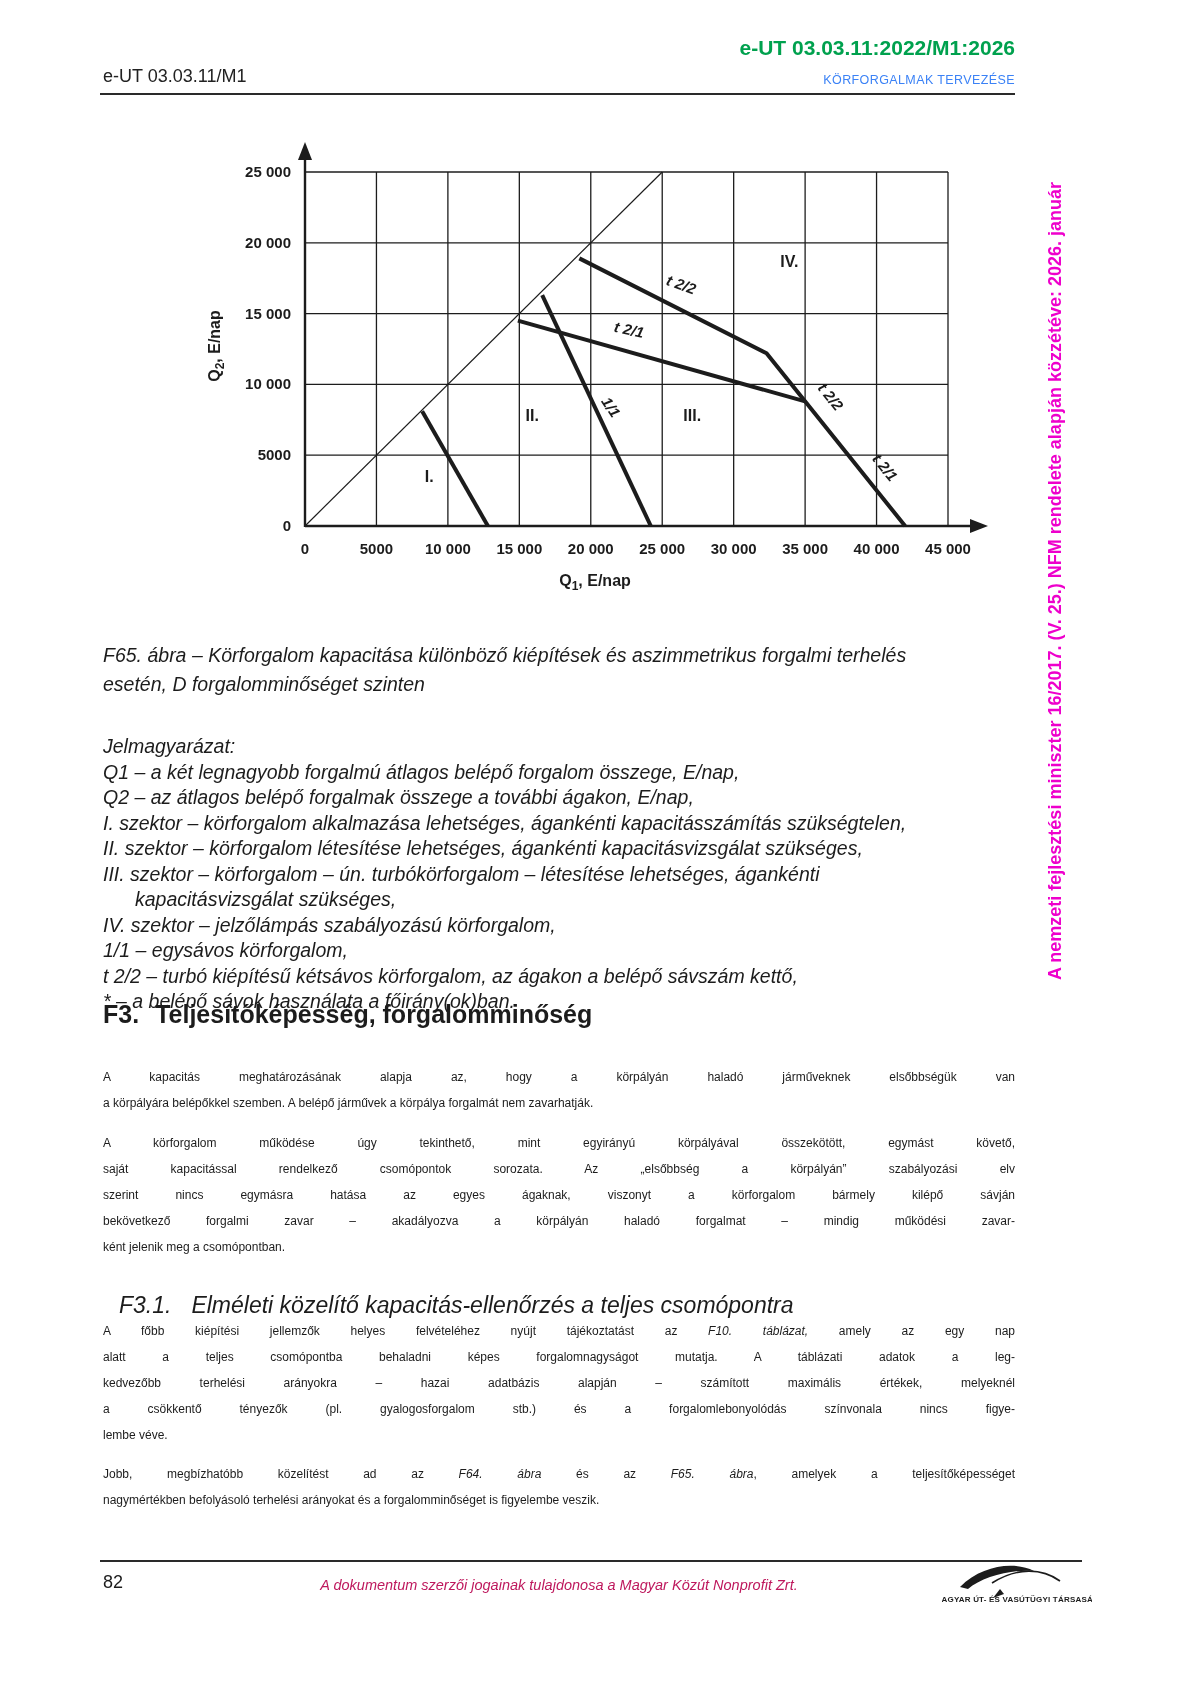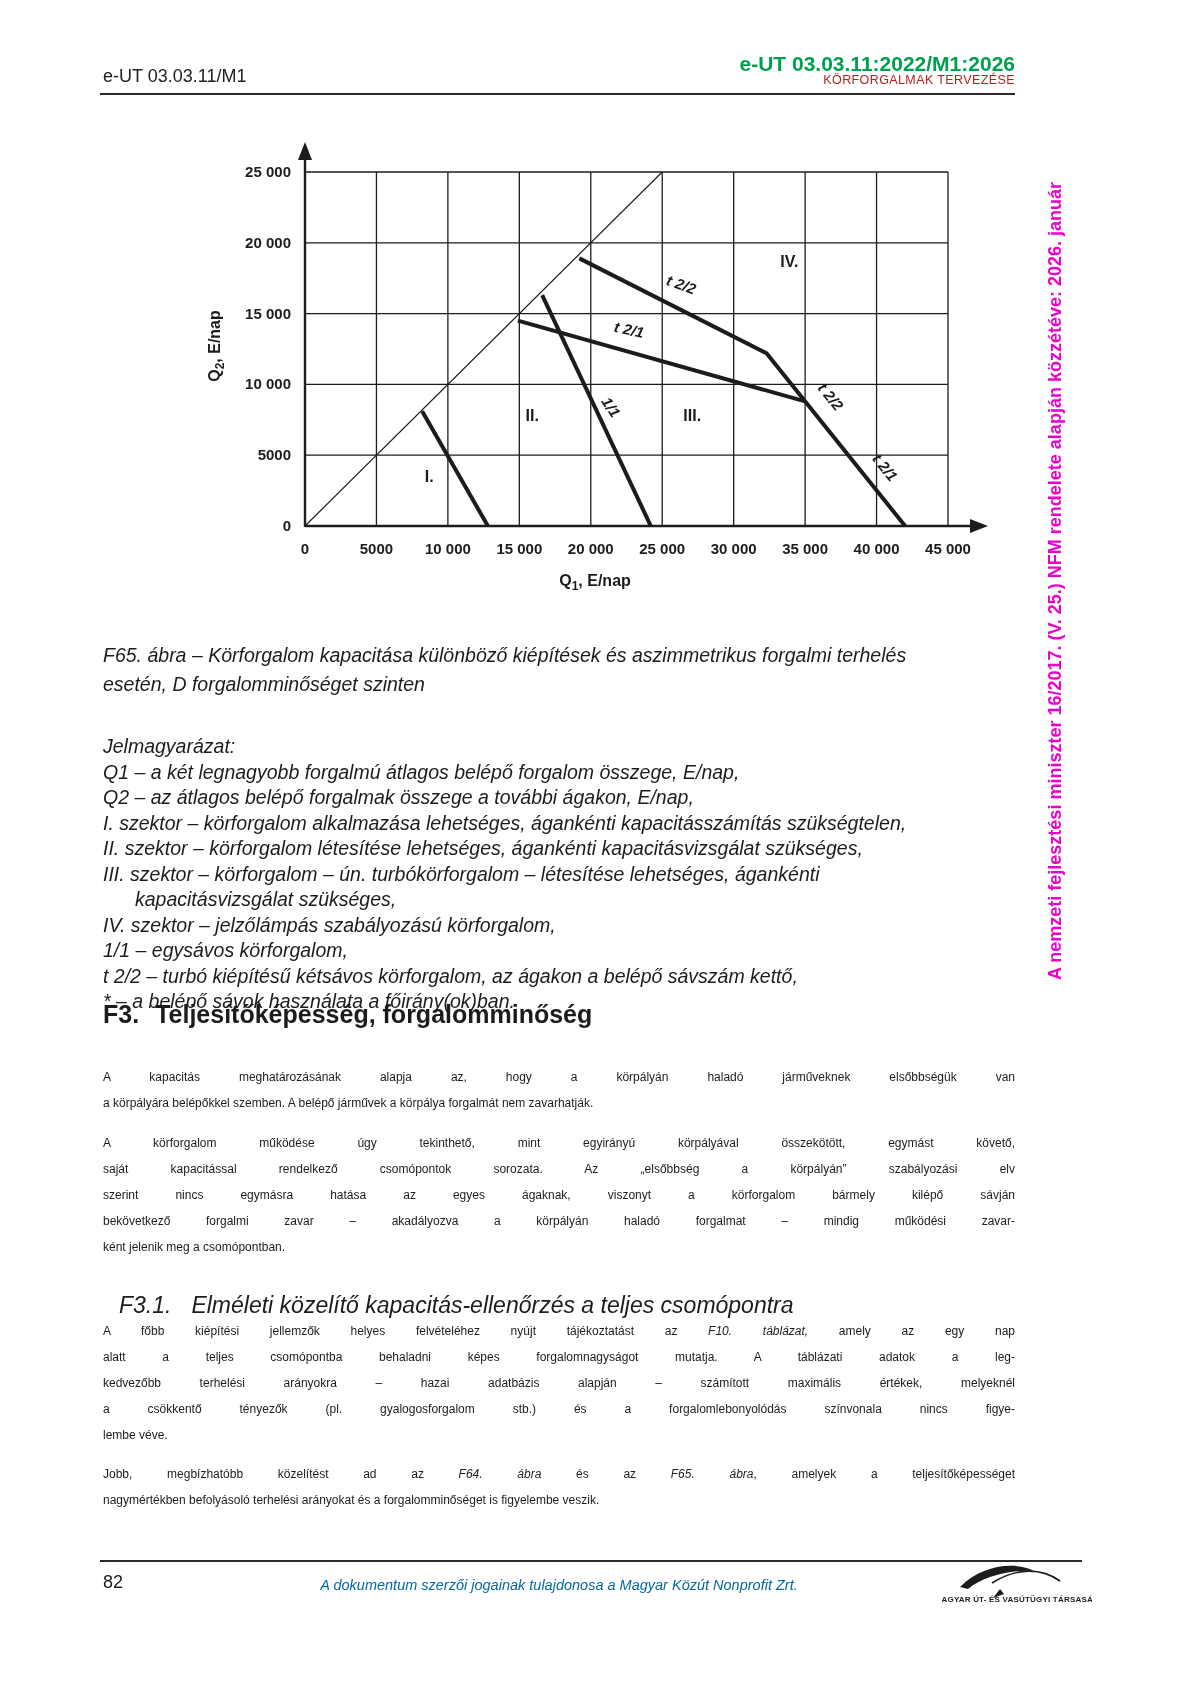--- a/index.html
+++ b/index.html
@@ -1,23 +1,23 @@
 <!DOCTYPE html>
 <html><head>
 <meta charset="utf-8">
 <style>
   html,body{margin:0;padding:0;background:#e8e8e8;}
   #page{position:relative;width:1190px;height:1684px;background:#ffffff;margin:0 auto;
         font-family:"Liberation Sans",sans-serif;color:#1c1c1c;overflow:hidden;}
   .abs{position:absolute;}
 
   
-  #header-green{top:52px;right:175px;font-size:21px;font-weight:700;color:#00A14E;}
+  #header-green{top:36px;right:175px;font-size:21px;font-weight:700;color:#00A14E;}
   #header-left{top:66px;left:103px;font-size:18px;color:#222;}
-  #header-right{top:73px;right:175px;font-size:12.5px;letter-spacing:.4px;color:#b91c1c;}
+  #header-right{top:73px;right:175px;font-size:12.5px;letter-spacing:.4px;color:#3b82f6;}
   #header-rule{top:93px;left:100px;width:915px;height:2px;background:#2a2a2a;}
 
   
   #chart-wrap{left:190px;top:118px;width:800px;height:480px;}
   .svg-tick{font-family:"Liberation Sans",sans-serif;font-weight:700;font-size:15px;fill:#1c1c1c;}
   .svg-sector{font-family:"Liberation Sans",sans-serif;font-weight:700;font-size:16px;fill:#1c1c1c;}
   .svg-curve{font-family:"Liberation Sans",sans-serif;font-weight:700;font-style:italic;font-size:15px;fill:#1c1c1c;}
   .svg-axis-title{font-family:"Liberation Sans",sans-serif;font-weight:700;font-size:16px;fill:#1c1c1c;}
 
   
@@ -38,21 +38,21 @@
   .em{font-style:italic;}
 
   
   #sidebar-note{left:602px;top:569px;width:910px;height:24px;transform:rotate(-90deg);
     text-align:center;white-space:nowrap;font-size:18px;font-weight:700;color:#EE00CC;}
 
   
   #footer-rule{top:1560px;left:100px;width:982px;height:2px;background:#2a2a2a;}
   #footer-pagenum{top:1572px;left:103px;font-size:18px;}
   #footer-copy{top:1577px;left:103px;width:912px;text-align:center;
-    font-size:14.5px;font-style:italic;color:#0369a1;}
+    font-size:14.5px;font-style:italic;color:#be185d;}
   #footer-logo{top:1561px;left:942px;width:150px;height:46px;}
   .logo-text{font-family:"Liberation Sans",sans-serif;font-weight:700;font-size:8px;
     letter-spacing:.2px;fill:#1c1c1c;}
 </style>
 </head>
 <body>
 
 <div id="page">
 
   <div class="abs" id="header-green">e-UT 03.03.11:2022/M1:2026</div>

